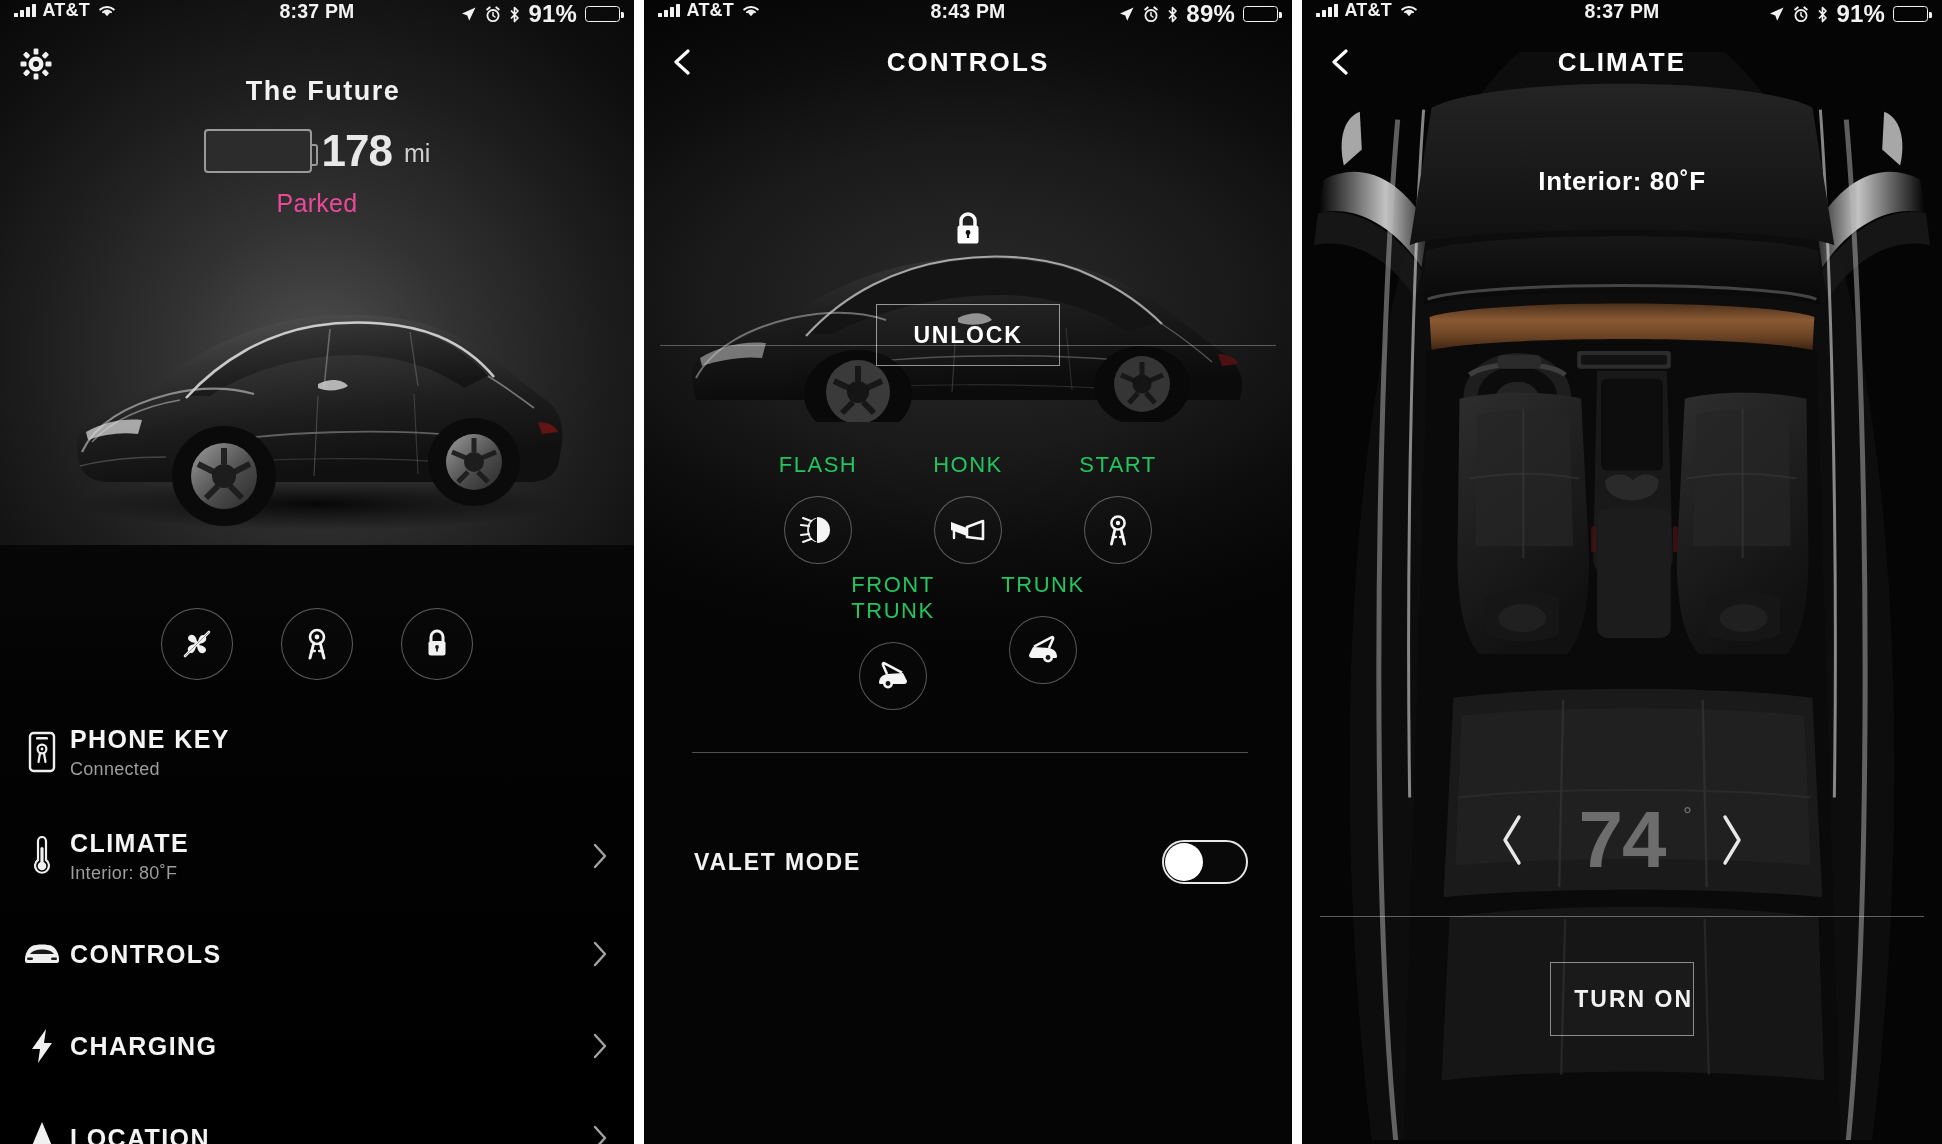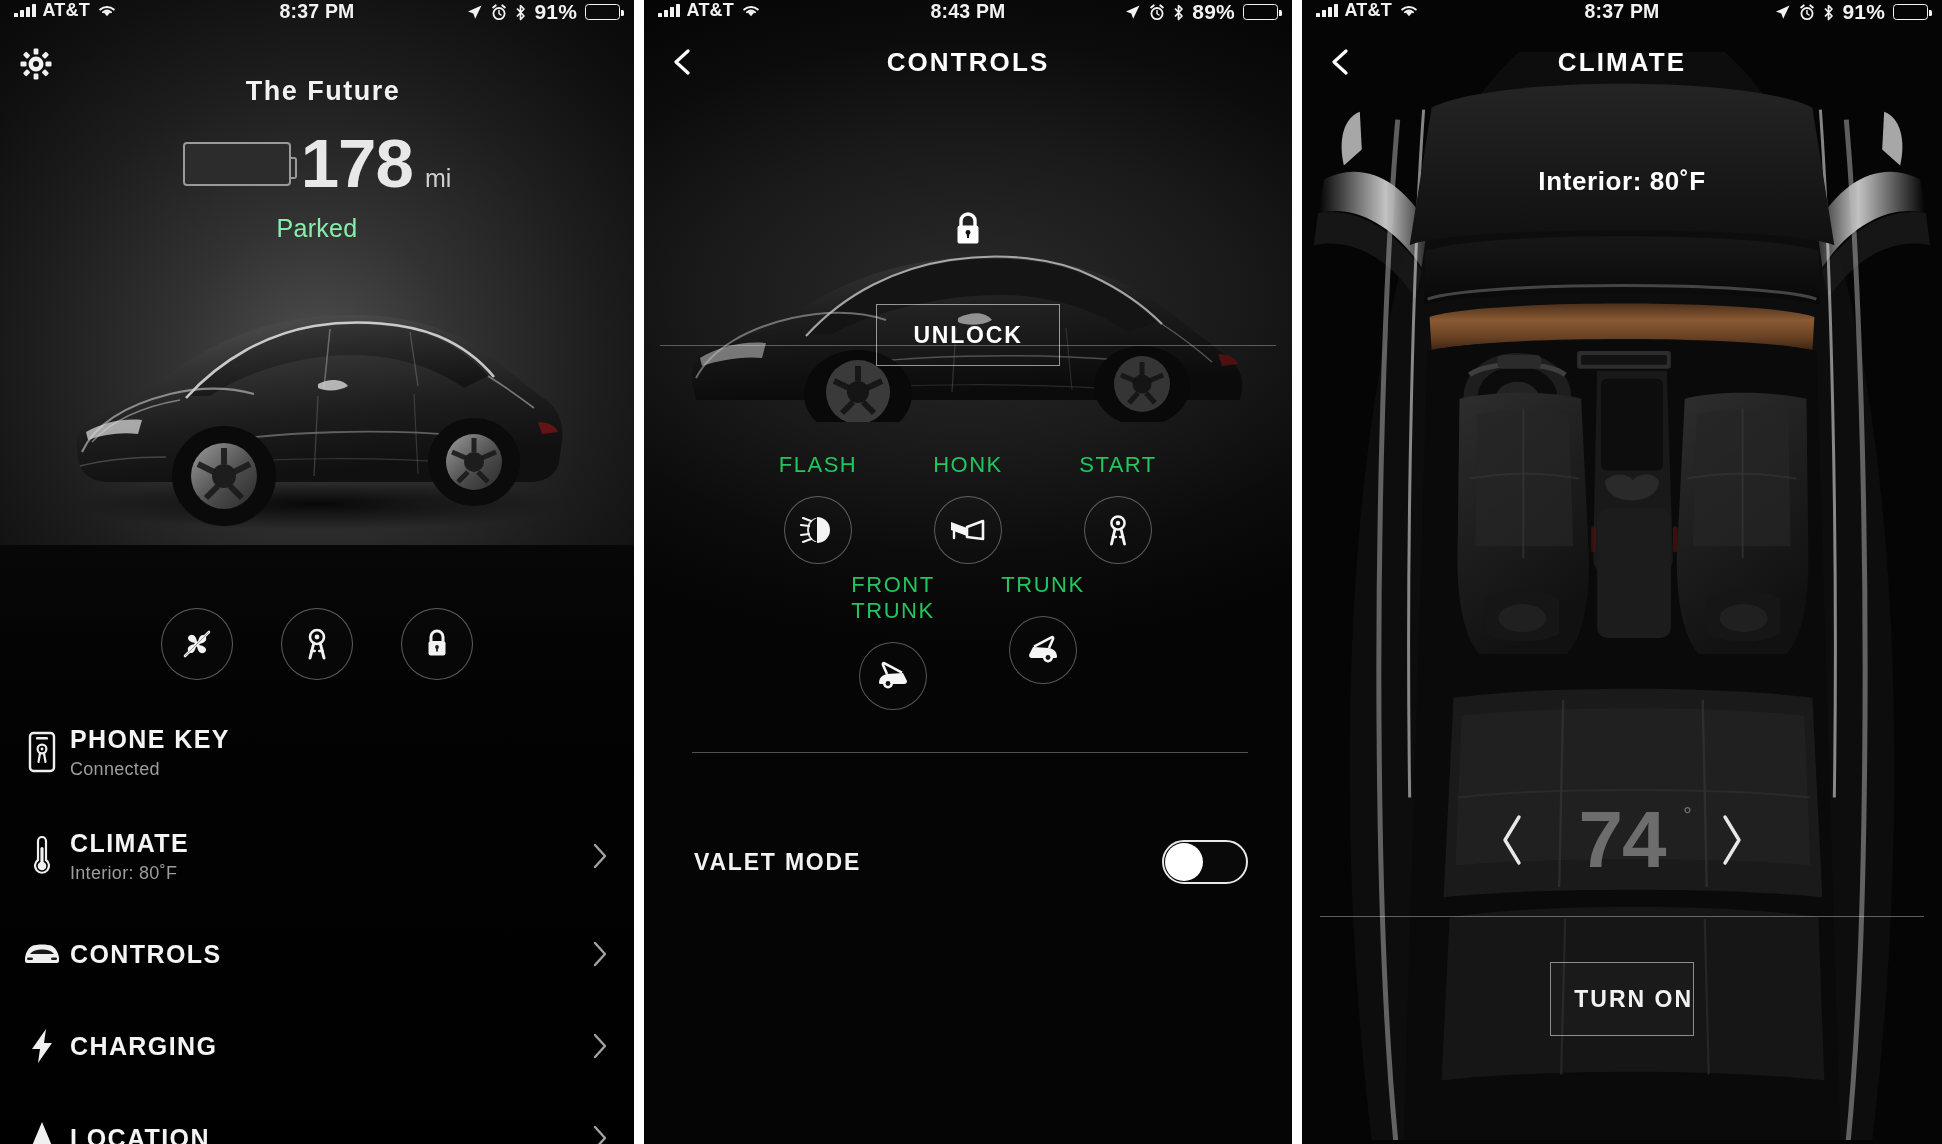--- a/index.html
+++ b/index.html
@@ -32,21 +32,21 @@
     color:#f2f2f2; letter-spacing:.2px;
   }
   .sb-left  { display:flex; align-items:center; gap:7px; flex:1; }
   .sb-mid   { flex:0 0 auto; font-size:19.5px; }
   .sb-right { display:flex; align-items:center; gap:8px; flex:1; justify-content:flex-end; }
   .bars { display:flex; align-items:flex-end; gap:2.5px; height:13px; }
   .bars i { display:block; width:3.5px; background:#f2f2f2; border-radius:.5px; }
   .bars i:nth-child(1){height:4px;} .bars i:nth-child(2){height:7px;}
   .bars i:nth-child(3){height:10px;} .bars i:nth-child(4){height:13px;}
   .carrier { font-size:18px; font-weight:bold; }
-  .batt-pct { font-size:21px; font-weight:bold; }
+  .batt-pct { font-size:24px; font-weight:bold; }
   .batt-shell {
     width:35px; height:16px; border:1.8px solid #f2f2f2; border-radius:3.5px;
     position:relative; padding:1.5px;
   }
   .batt-shell::after{
     content:""; position:absolute; right:-4.5px; top:4.5px;
     width:2.6px; height:6px; background:#f2f2f2; border-radius:0 1.5px 1.5px 0;
   }
   .batt-fill { height:100%; background:#f2f2f2; border-radius:1.5px; }
 
@@ -83,23 +83,23 @@
   }
   .batt-big {
     width:108px; height:44px; border:2.2px solid #9a9a9a; border-radius:4px;
     position:relative; padding:2.5px; background:#2c2c2c;
   }
   .batt-big::after{
     content:""; position:absolute; right:-8px; top:13px; width:6px; height:18px;
     background:transparent; border:2.2px solid #9a9a9a; border-left:none; border-radius:0 3px 3px 0;
   }
   .batt-big-fill { height:100%; background:#16a70f; border-radius:2px; }
-  .range-num { font-size:69px; font-weight:bold; color:#e8e8e8; line-height:1; letter-spacing:-1px; }
+  .range-num { font-size:44px; font-weight:bold; color:#e8e8e8; line-height:1; letter-spacing:-1px; }
   .range-unit { font-size:25px; color:#cfcfcf; align-self:flex-end; padding-bottom:5px; margin-left:2px; }
-  .park-state { margin-top:16px; font-size:25px; color:#86efac; letter-spacing:.3px; }
+  .park-state { margin-top:16px; font-size:25px; color:#ec4899; letter-spacing:.3px; }
 
   .car-hero {
     position:absolute; top:236px; left:18px; width:600px; height:300px; z-index:5;
   }
 
   .quick-row {
     position:absolute; top:608px; left:0; right:0; z-index:12;
     display:flex; justify-content:center; gap:48px;
   }
   .quick-btn {

